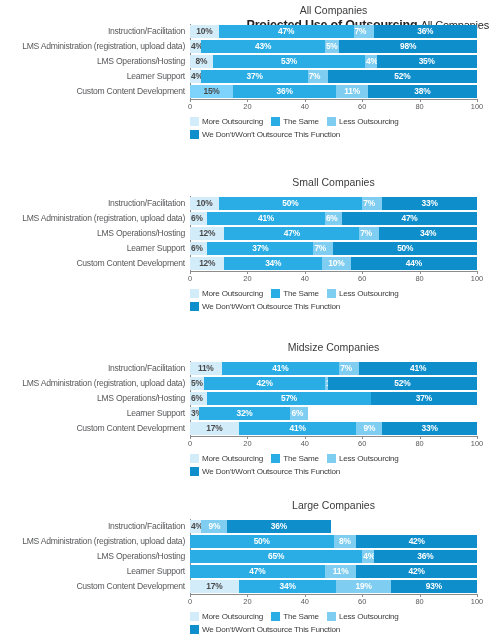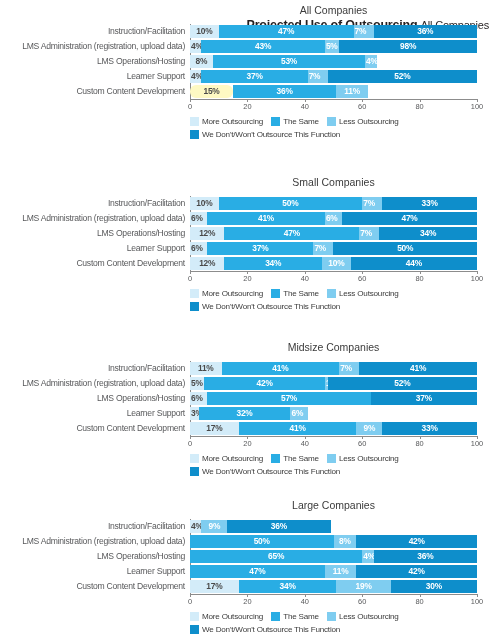--- a/index.html
+++ b/index.html
@@ -123,20 +123,23 @@
             <div class="bar">
               <div class="seg s0" style="width: 22.96px; flex: 0 0 22.96px; background: rgb(211, 236, 249);">
                 <span>8%</span>
               </div>
               <div class="seg s1" style="width: 152.11px; flex: 0 0 152.11px; background: rgb(41, 173, 228);">
                 <span>53%</span>
               </div>
               <div class="seg s2 narrow" style="width: 11.48px; flex: 0 0 11.48px; background: rgb(127, 205, 240);">
                 <span>4%</span>
               </div>
+              <div class="seg s3" style="width: 100.45px; flex: 0 0 100.45px; background: rgb(14, 142, 203);">
+                <span>35%</span>
+              </div>
             </div>
           </div>
           <div class="row">
             <div class="rowlabel">Learner Support</div>
             <div class="bar">
               <div class="seg s0 narrow" style="width: 11.48px; flex: 0 0 11.48px; background: rgb(211, 236, 249);">
                 <span>4%</span>
               </div>
               <div class="seg s1" style="width: 106.19px; flex: 0 0 106.19px; background: rgb(41, 173, 228);">
                 <span>37%</span>
@@ -145,28 +148,31 @@
                 <span>7%</span>
               </div>
               <div class="seg s3" style="width: 149.24px; flex: 0 0 149.24px; background: rgb(14, 142, 203);">
                 <span>52%</span>
               </div>
             </div>
           </div>
           <div class="row">
             <div class="rowlabel">Custom Content Development</div>
             <div class="bar">
-              <div class="seg s0" style="width: 43.05px; flex: 0 0 43.05px; background: #fef9c3; border-radius: 6px;">
+              <div class="seg s0" style="width: 43.05px; flex: 0 0 43.05px; background: #7dd3fc;">
                 <span>15%</span>
               </div>
               <div class="seg s1" style="width: 103.32px; flex: 0 0 103.32px; background: rgb(41, 173, 228);">
                 <span>36%</span>
               </div>
               <div class="seg s2" style="width: 31.57px; flex: 0 0 31.57px; background: rgb(127, 205, 240);">
                 <span>11%</span>
+              </div>
+              <div class="seg s3" style="width: 109.06px; flex: 0 0 109.06px; background: rgb(14, 142, 203);">
+                <span>38%</span>
               </div>
             </div>
           </div>
         </div>
         <div class="axisline" style="top: 75px;"></div>
         <div class="ticks" style="top: 78px;">
           <div class="tick" style="left: 0px;">0</div>
           <div class="tickmark" style="left: 0px;"></div>
           <div class="tick" style="left: 57.4px;">20</div>
           <div class="tickmark" style="left: 57.4px;"></div>
@@ -530,21 +536,21 @@
               <div class="seg s0" style="width: 48.79px; flex: 0 0 48.79px; background: rgb(211, 236, 249);">
                 <span>17%</span>
               </div>
               <div class="seg s1" style="width: 97.58px; flex: 0 0 97.58px; background: rgb(41, 173, 228);">
                 <span>34%</span>
               </div>
               <div class="seg s2" style="width: 54.53px; flex: 0 0 54.53px; background: rgb(127, 205, 240);">
                 <span>19%</span>
               </div>
               <div class="seg s3" style="width: 86.1px; flex: 0 0 86.1px; background: rgb(14, 142, 203);">
-                <span>30%</span>
+                <span>93%</span>
               </div>
             </div>
           </div>
         </div>
         <div class="axisline" style="top: 75px;"></div>
         <div class="ticks" style="top: 78px;">
           <div class="tick" style="left: 0px;">0</div>
           <div class="tickmark" style="left: 0px;"></div>
           <div class="tick" style="left: 57.4px;">20</div>
           <div class="tickmark" style="left: 57.4px;"></div>

